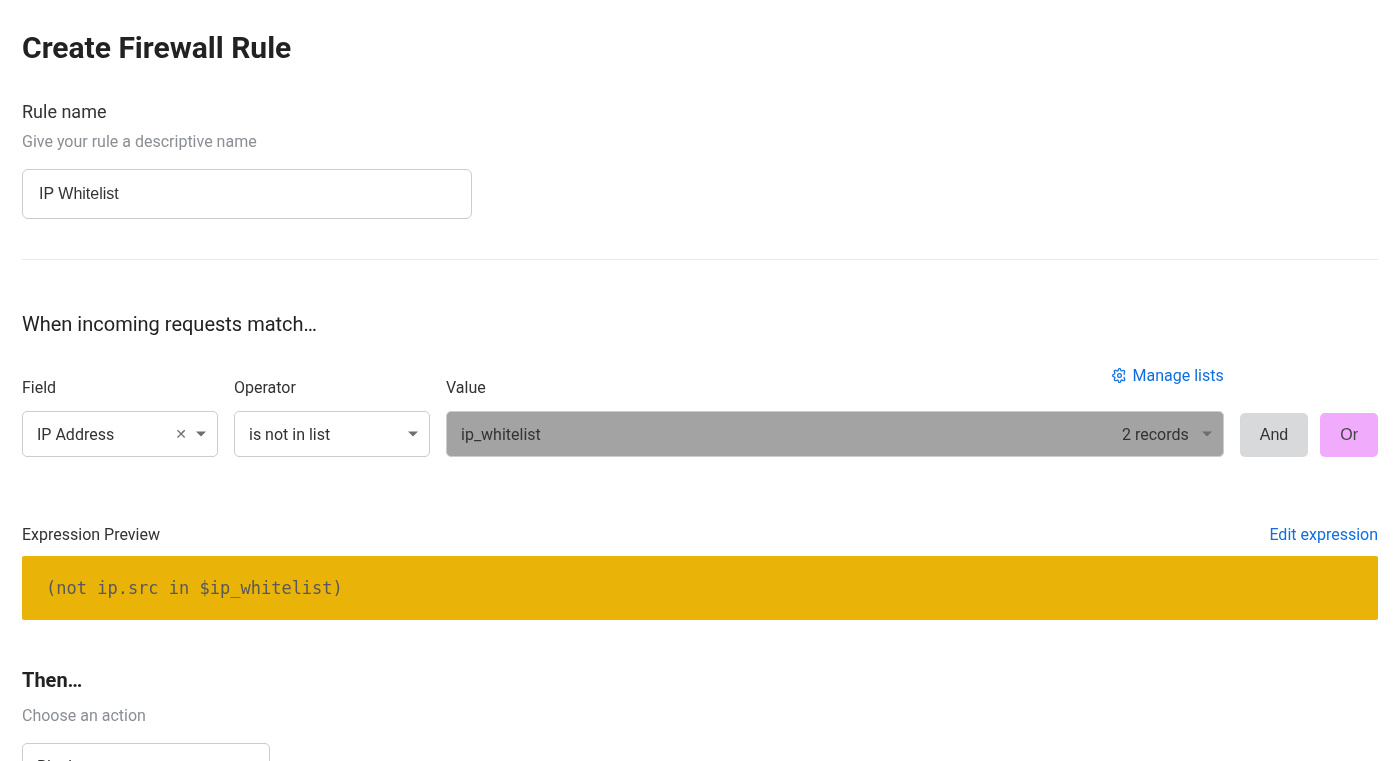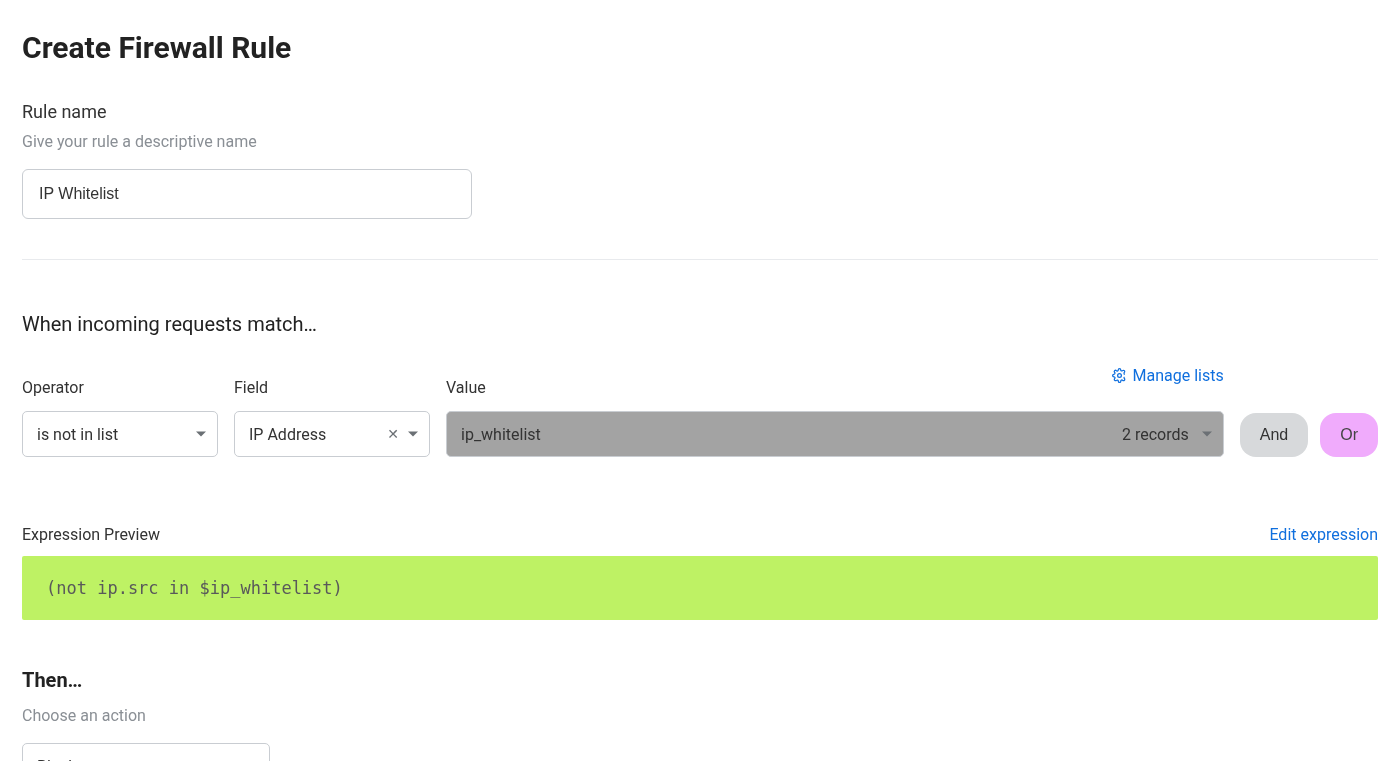--- a/index.html
+++ b/index.html
@@ -136,21 +136,21 @@
   }
 
   .logic-buttons {
     display: flex;
     gap: 12px;
     align-items: center;
   }
   .logic-btn {
     height: 44px;
     border: none;
-    border-radius: 16px;
+    border-radius: 5px;
     padding: 0 20px;
     font-size: 16px;
     color: #333;
     background: #d7d9db;
     cursor: pointer;
   }
   .logic-btn.or {
     background: #f0abfc;
     color: #444;
   }
@@ -165,21 +165,21 @@
   .expr-title {
     font-size: 16px;
     color: #333;
   }
   .edit-expr {
     color: #0f6fde;
     font-size: 16px;
     cursor: pointer;
   }
   .expr-box {
-    background: #bef264;
+    background: #eab308;
     border-radius: 2px;
     padding: 22px 24px;
     font-family: ui-monospace, "SFMono-Regular", Menlo, Consolas, monospace;
     font-size: 17px;
     color: #59595a;
   }
 
   .then-section { margin-top: 48px; }
   .then-heading {
     font-size: 20px;
@@ -207,40 +207,40 @@
     <input type="text" class="text-input" value="IP Whitelist" style="">
   </div>
 
   <hr class="divider">
 
   <div class="match-section">
     <h2 class="match-heading">When incoming requests match…</h2>
 
     <div class="builder-row">
 
-      <div class="col operator-col">
-        <div class="col-label">Operator</div>
+      <div class="col field-col">
+        <div class="col-label">Field</div>
         <div class="select">
-          <span>is not in list</span>
+          <span>IP Address</span>
           <span class="right">
+            <span class="clear-x">✕</span>
             <span class="caret">
               <svg width="12" height="12" viewBox="0 0 12 12">
                   <path d="M1 3.5 L6 8.5 L11 3.5 Z" fill="currentColor"></path>
                 </svg>
             </span>
           </span>
         </div>
       </div>
 
-      <div class="col field-col">
-        <div class="col-label">Field</div>
+      <div class="col operator-col">
+        <div class="col-label">Operator</div>
         <div class="select">
-          <span>IP Address</span>
+          <span>is not in list</span>
           <span class="right">
-            <span class="clear-x">✕</span>
             <span class="caret">
               <svg width="12" height="12" viewBox="0 0 12 12">
                   <path d="M1 3.5 L6 8.5 L11 3.5 Z" fill="currentColor"></path>
                 </svg>
             </span>
           </span>
         </div>
       </div>
 
       <div class="col value-col">

